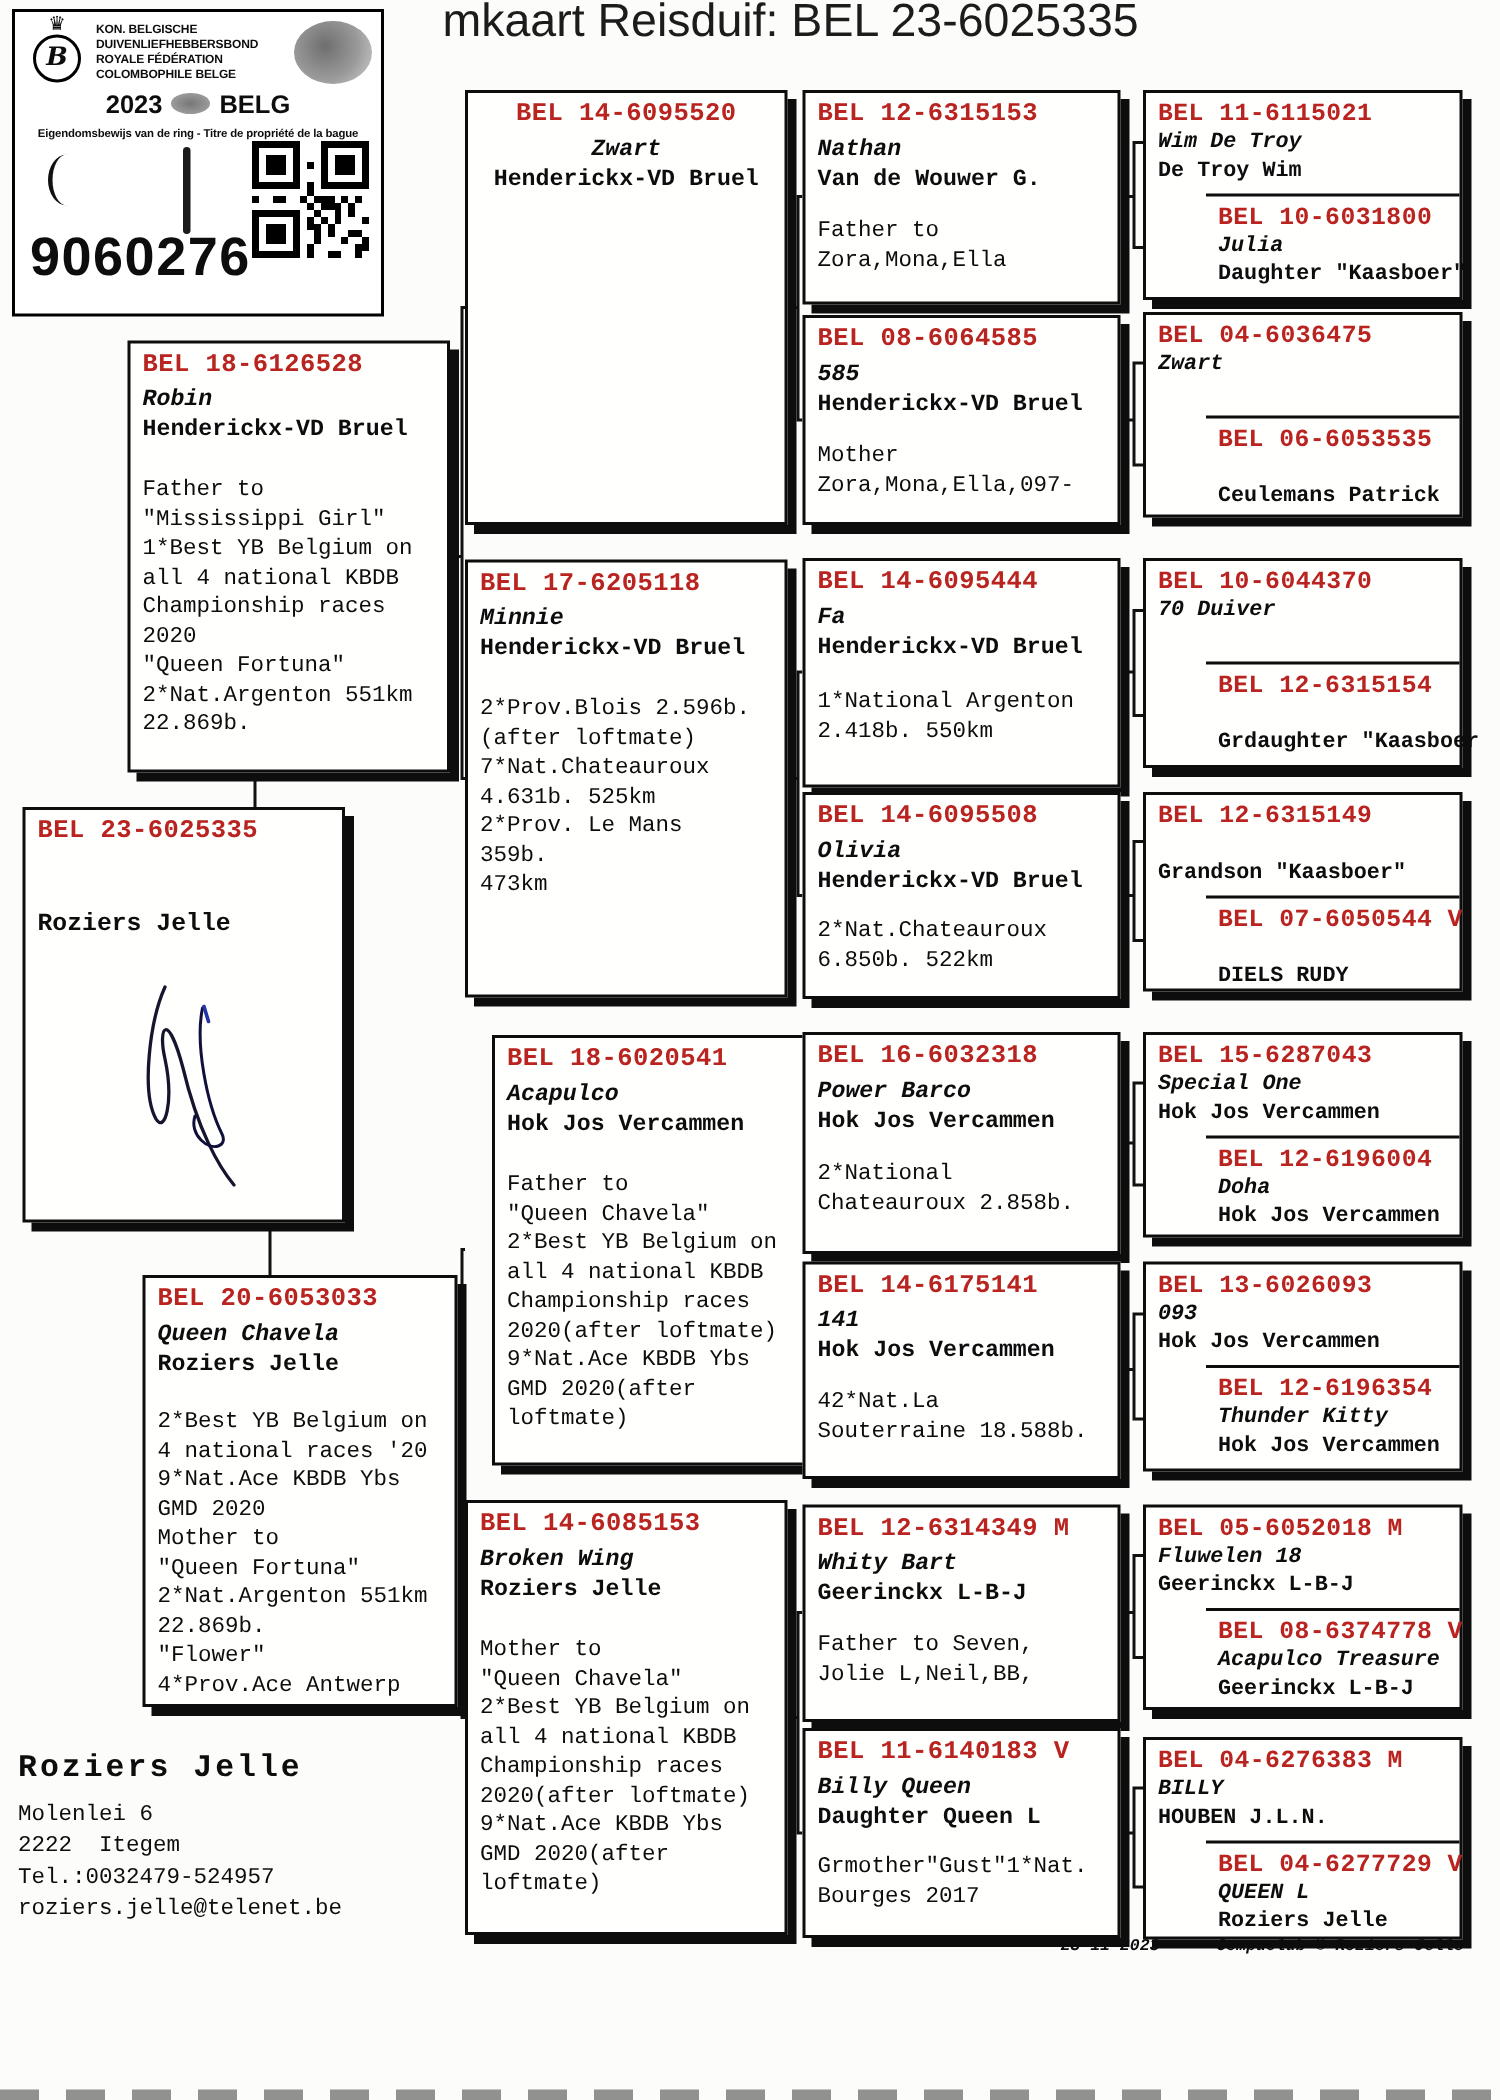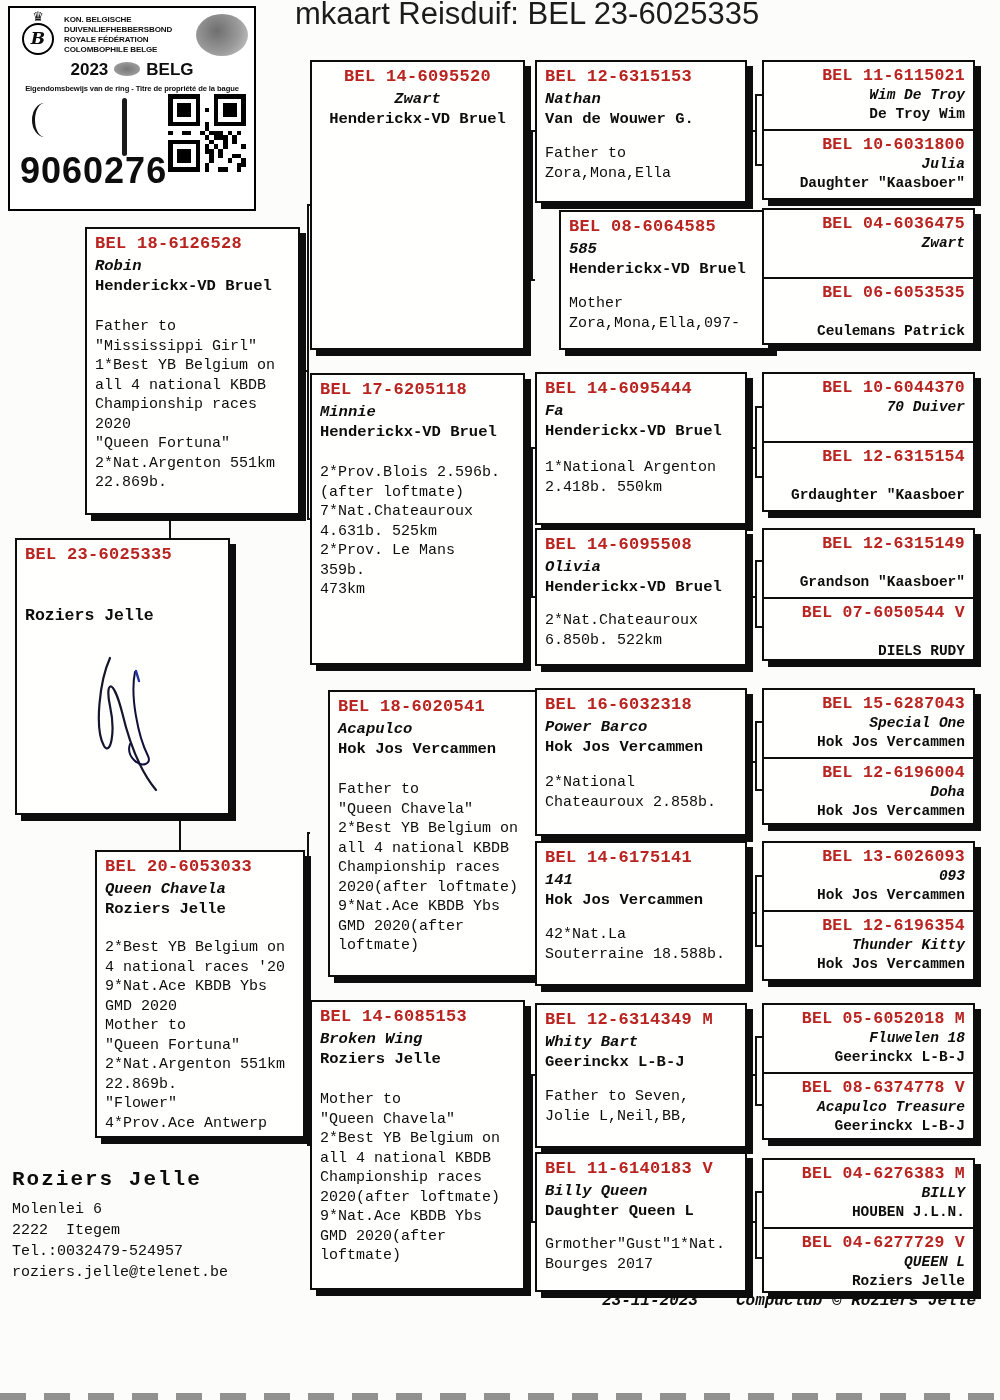--- a/index.html
+++ b/index.html
@@ -8,25 +8,25 @@
   .title{position:absolute;left:295px;top:-4px;margin:0;
          font-family:"Liberation Sans",sans-serif;font-weight:500;font-size:31px;color:#1c1c1c;white-space:nowrap;}
   
   .pbox{position:absolute;background:#fffffe;border:2px solid #0d0d0d;box-shadow:6px 6px 0 0 #0d0d0d;
         padding:5px 8px;box-sizing:border-box;}
   .ring{color:#b92420;font-weight:bold;font-size:17px;letter-spacing:.3px;white-space:nowrap;margin-bottom:4px;}
   .pname{font-weight:bold;font-style:italic;font-size:15.5px;min-height:20px;white-space:pre;}
   .ploft{font-weight:bold;font-size:15.5px;min-height:20px;white-space:pre;}
   .pbody{margin-top:20px;font-size:15px;line-height:1.3;white-space:pre-wrap;}
   
-  .pair{padding:0;display:flex;flex-direction:column;text-align:right;}
+  .pair{padding:0;display:flex;flex-direction:column;}
   .entry{flex:1;padding:4px 8px;}
   .entry .ring{font-size:16.5px;margin-bottom:2px;}
   .entry .pname,.entry .ploft{font-size:14.5px;min-height:19px;}
-  .entry.second{border-top:2px solid #0d0d0d;}
+  .entry.second{border-top:2px solid #0d0d0d;margin-left:40px;}
   
   .cert{position:absolute;left:8px;top:6px;width:248px;height:205px;background:#fff;
         border:2px solid #000;box-sizing:border-box;}
   .crest{position:absolute;left:5px;top:3px;width:46px;height:48px;text-align:center;}
   .crest .crown{display:block;font-size:13px;line-height:12px;font-family:"DejaVu Sans",sans-serif;}
   .crest .crest-circle{display:inline-block;width:28px;height:28px;border:2px solid #000;border-radius:50%;
         font-family:"DejaVu Serif",serif;font-weight:bold;font-style:italic;font-size:17px;line-height:27px;}
   .fedtext{position:absolute;left:54px;top:7px;width:138px;
         font-family:"Liberation Sans",sans-serif;font-weight:bold;font-size:8px;line-height:10px;letter-spacing:-0.1px;}
   .stamp{position:absolute;right:6px;top:6px;width:52px;height:42px;border-radius:50%;
@@ -43,21 +43,21 @@
   .certnum{position:absolute;left:10px;top:142px;font-family:"Liberation Sans",sans-serif;
         font-weight:bold;font-size:36px;letter-spacing:1px;}
   .qr{position:absolute;right:8px;top:86px;}
   
   .connectors{position:absolute;left:0;top:0;pointer-events:none;}
   .subject-owner{margin-top:42px;font-weight:bold;font-size:16.5px;}
   .signature{position:absolute;left:55px;top:110px;}
   .ownerblock{position:absolute;left:12px;top:1168px;}
   .ownerblock .oname{font-weight:bold;font-size:21px;letter-spacing:2px;margin-bottom:8px;white-space:pre;}
   .ownerblock .oline{font-size:15px;line-height:21px;white-space:pre;}
-  .footer{position:absolute;right:24px;top:1292px;font-size:16px;font-weight:bold;font-style:italic;white-space:nowrap;}
+  .footer{position:absolute;right:24px;top:1292px;font-size:11px;font-weight:bold;font-style:italic;white-space:nowrap;}
   .footer .fdate{margin-right:38px;}
   .scanstrip{position:absolute;left:0;bottom:0;width:100%;height:7px;opacity:.55;
      background:repeating-linear-gradient(90deg,#3a3a3a 0 26px,transparent 26px 44px);}
 </style>
 </head>
 <body>
 
 <div class="page">
 
   <h1 class="title">mkaart Reisduif: BEL 23-6025335</h1>
@@ -247,21 +247,21 @@
 loftmate)</div>
   </div>
 
   <div class="pbox" style="left:535px;top:60px;width:212px;height:143px;">
     <div class="ring">BEL 12-6315153</div>
     <div class="pname">Nathan</div>
     <div class="ploft">Van de Wouwer G.</div>
     <div class="pbody" style="margin-top:14px;">Father to
 Zora,Mona,Ella</div>
   </div>
-  <div class="pbox" style="left:559px;top:210px;width:212px;height:140px;">
+  <div class="pbox" style="left:535px;top:210px;width:212px;height:140px;">
     <div class="ring">BEL 08-6064585</div>
     <div class="pname">585</div>
     <div class="ploft">Henderickx-VD Bruel</div>
     <div class="pbody" style="margin-top:14px;">Mother
 Zora,Mona,Ella,097-</div>
   </div>
   <div class="pbox" style="left:535px;top:372px;width:212px;height:153px;">
     <div class="ring">BEL 14-6095444</div>
     <div class="pname">Fa</div>
     <div class="ploft">Henderickx-VD Bruel</div>

